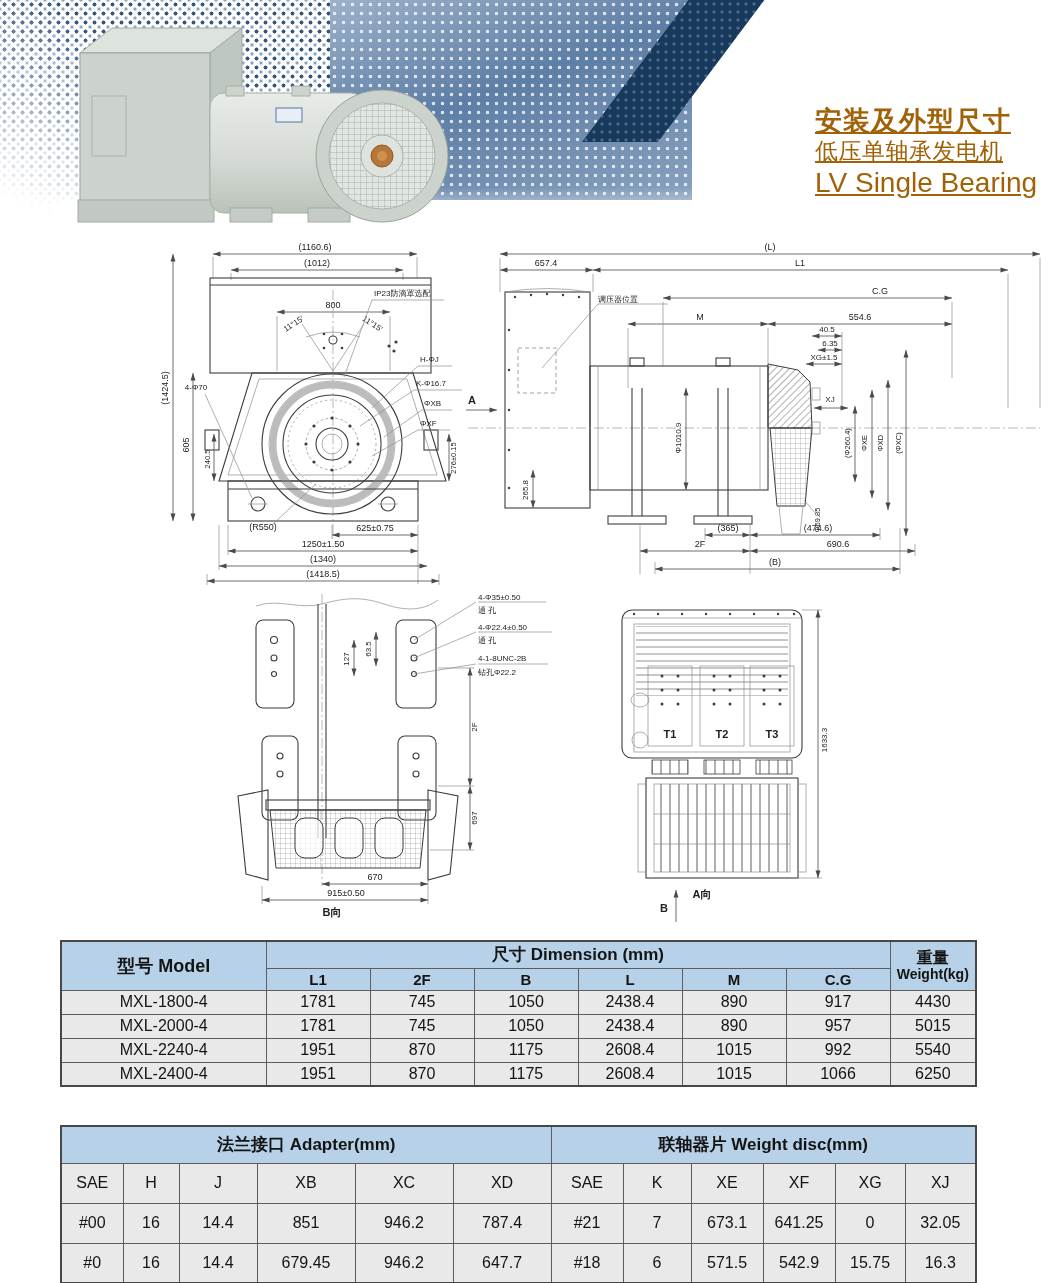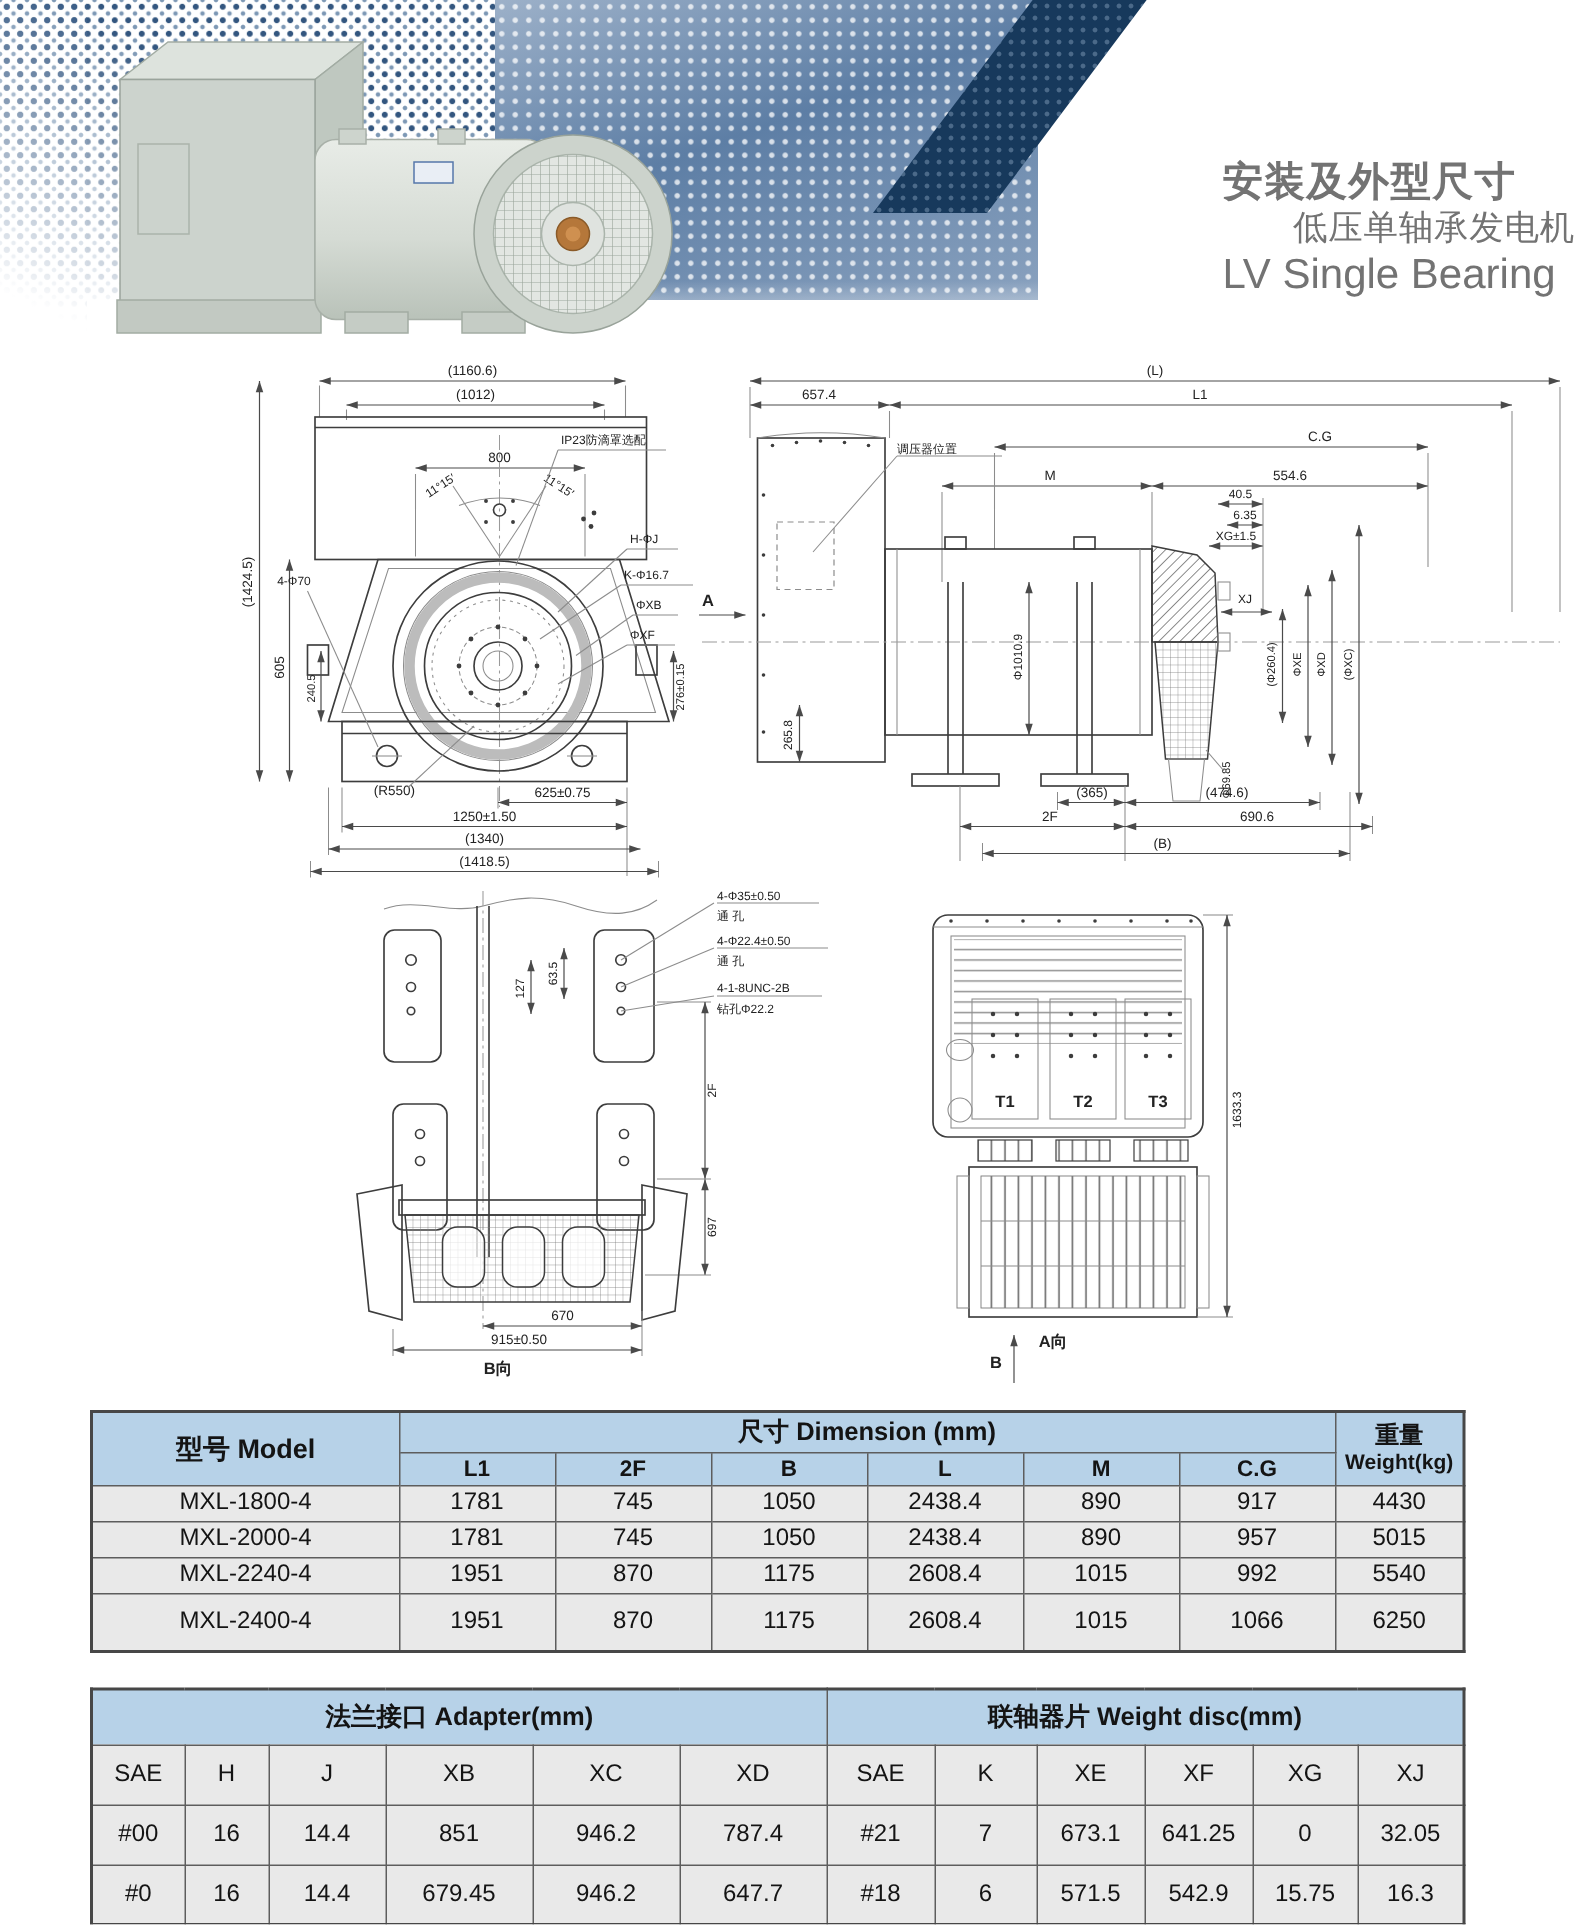--- a/index.html
+++ b/index.html
@@ -23,24 +23,24 @@
     background-size:9px 9px;}
   .hero-fade{position:absolute;left:0;top:0;width:700px;height:240px;
     background:linear-gradient(205deg,rgba(255,255,255,0) 55%,#fff 92%),
                linear-gradient(to bottom,rgba(255,255,255,0) 78%,#fff 99%);}
   .navy-shape{position:absolute;left:582px;top:0;width:190px;height:142px;
     background:#17395c;clip-path:polygon(56% 0,96% 0,40% 100%,0% 100%);}
   .navy-shape::after{content:"";position:absolute;inset:0;
     background-image:radial-gradient(circle,rgba(170,195,220,.35) 1.3px,rgba(170,195,220,0) 1.9px);
     background-size:8px 8px;}
   .generator-svg{position:absolute;left:30px;top:8px;}
-  .title-block{position:absolute;left:815px;top:106px;width:235px;color:#737373;line-height:1.12;}
+  .title-block{position:absolute;left:815px;top:106px;width:235px;color:#a16207;line-height:1.12;text-decoration:underline;}
   .title-zh{font-size:27px;font-weight:bold;letter-spacing:1px;}
   .title-en{font-size:23px;font-weight:bold;margin-top:2px;}
-  .subtitle-zh{font-size:23px;margin-top:3px;letter-spacing:.5px;text-align:right;}
+  .subtitle-zh{font-size:23px;margin-top:3px;letter-spacing:.5px;}
   .subtitle-en{font-size:28px;margin-top:2px;}
 
   
   .drawings{position:absolute;left:0;top:238px;}
   .ln{stroke:#3d3d3d;stroke-width:1.1;fill:none;}
   .thin{stroke:#8c8c8c;stroke-width:.7;fill:none;}
   .dim{stroke:#4a4a4a;stroke-width:.8;fill:none;}
   .cl{stroke:#9a9a9a;stroke-width:.7;fill:none;stroke-dasharray:10 3 2 3;}
   .dsh{stroke:#8c8c8c;stroke-width:.8;fill:none;stroke-dasharray:4 3;}
   text.d{font:9px "Liberation Sans",sans-serif;fill:#222;text-anchor:middle;}
@@ -531,21 +531,21 @@
       <tr style="height:24px">
         <td>MXL-2240-4</td>
         <td>1951</td>
         <td>870</td>
         <td>1175</td>
         <td>2608.4</td>
         <td>1015</td>
         <td>992</td>
         <td>5540</td>
       </tr>
-      <tr style="height:39px">
+      <tr style="height:24px">
         <td>MXL-2400-4</td>
         <td>1951</td>
         <td>870</td>
         <td>1175</td>
         <td>2608.4</td>
         <td>1015</td>
         <td>1066</td>
         <td>6250</td>
       </tr>
     </tbody>

